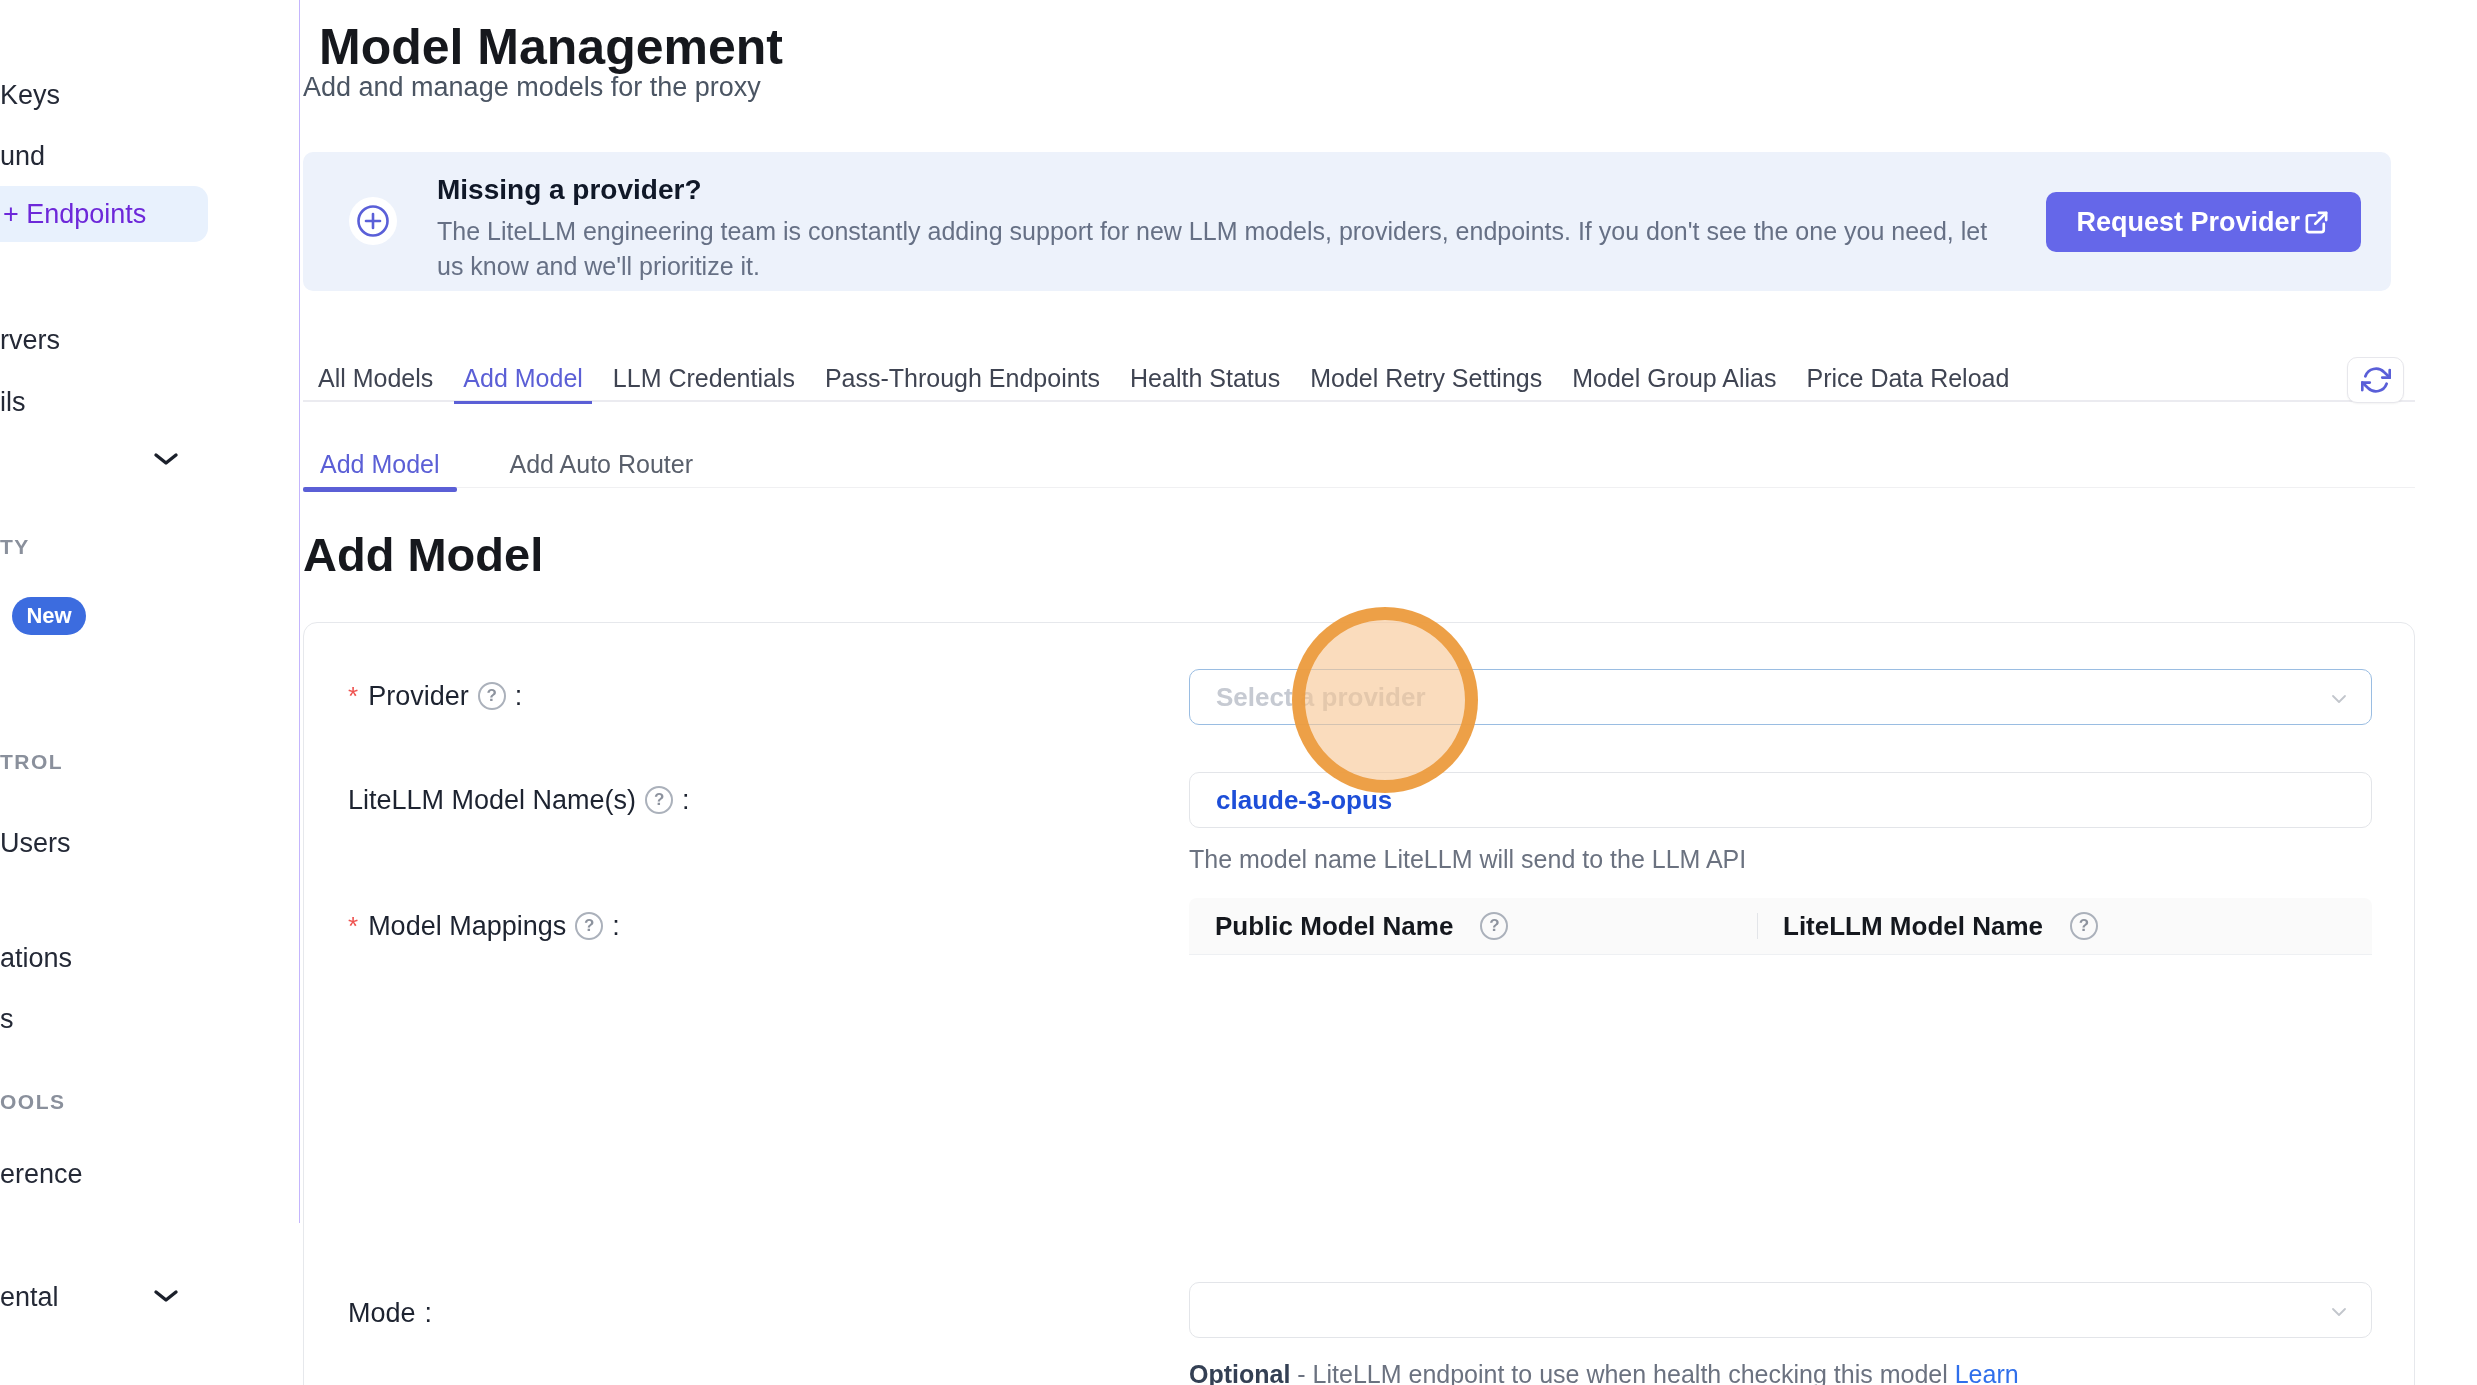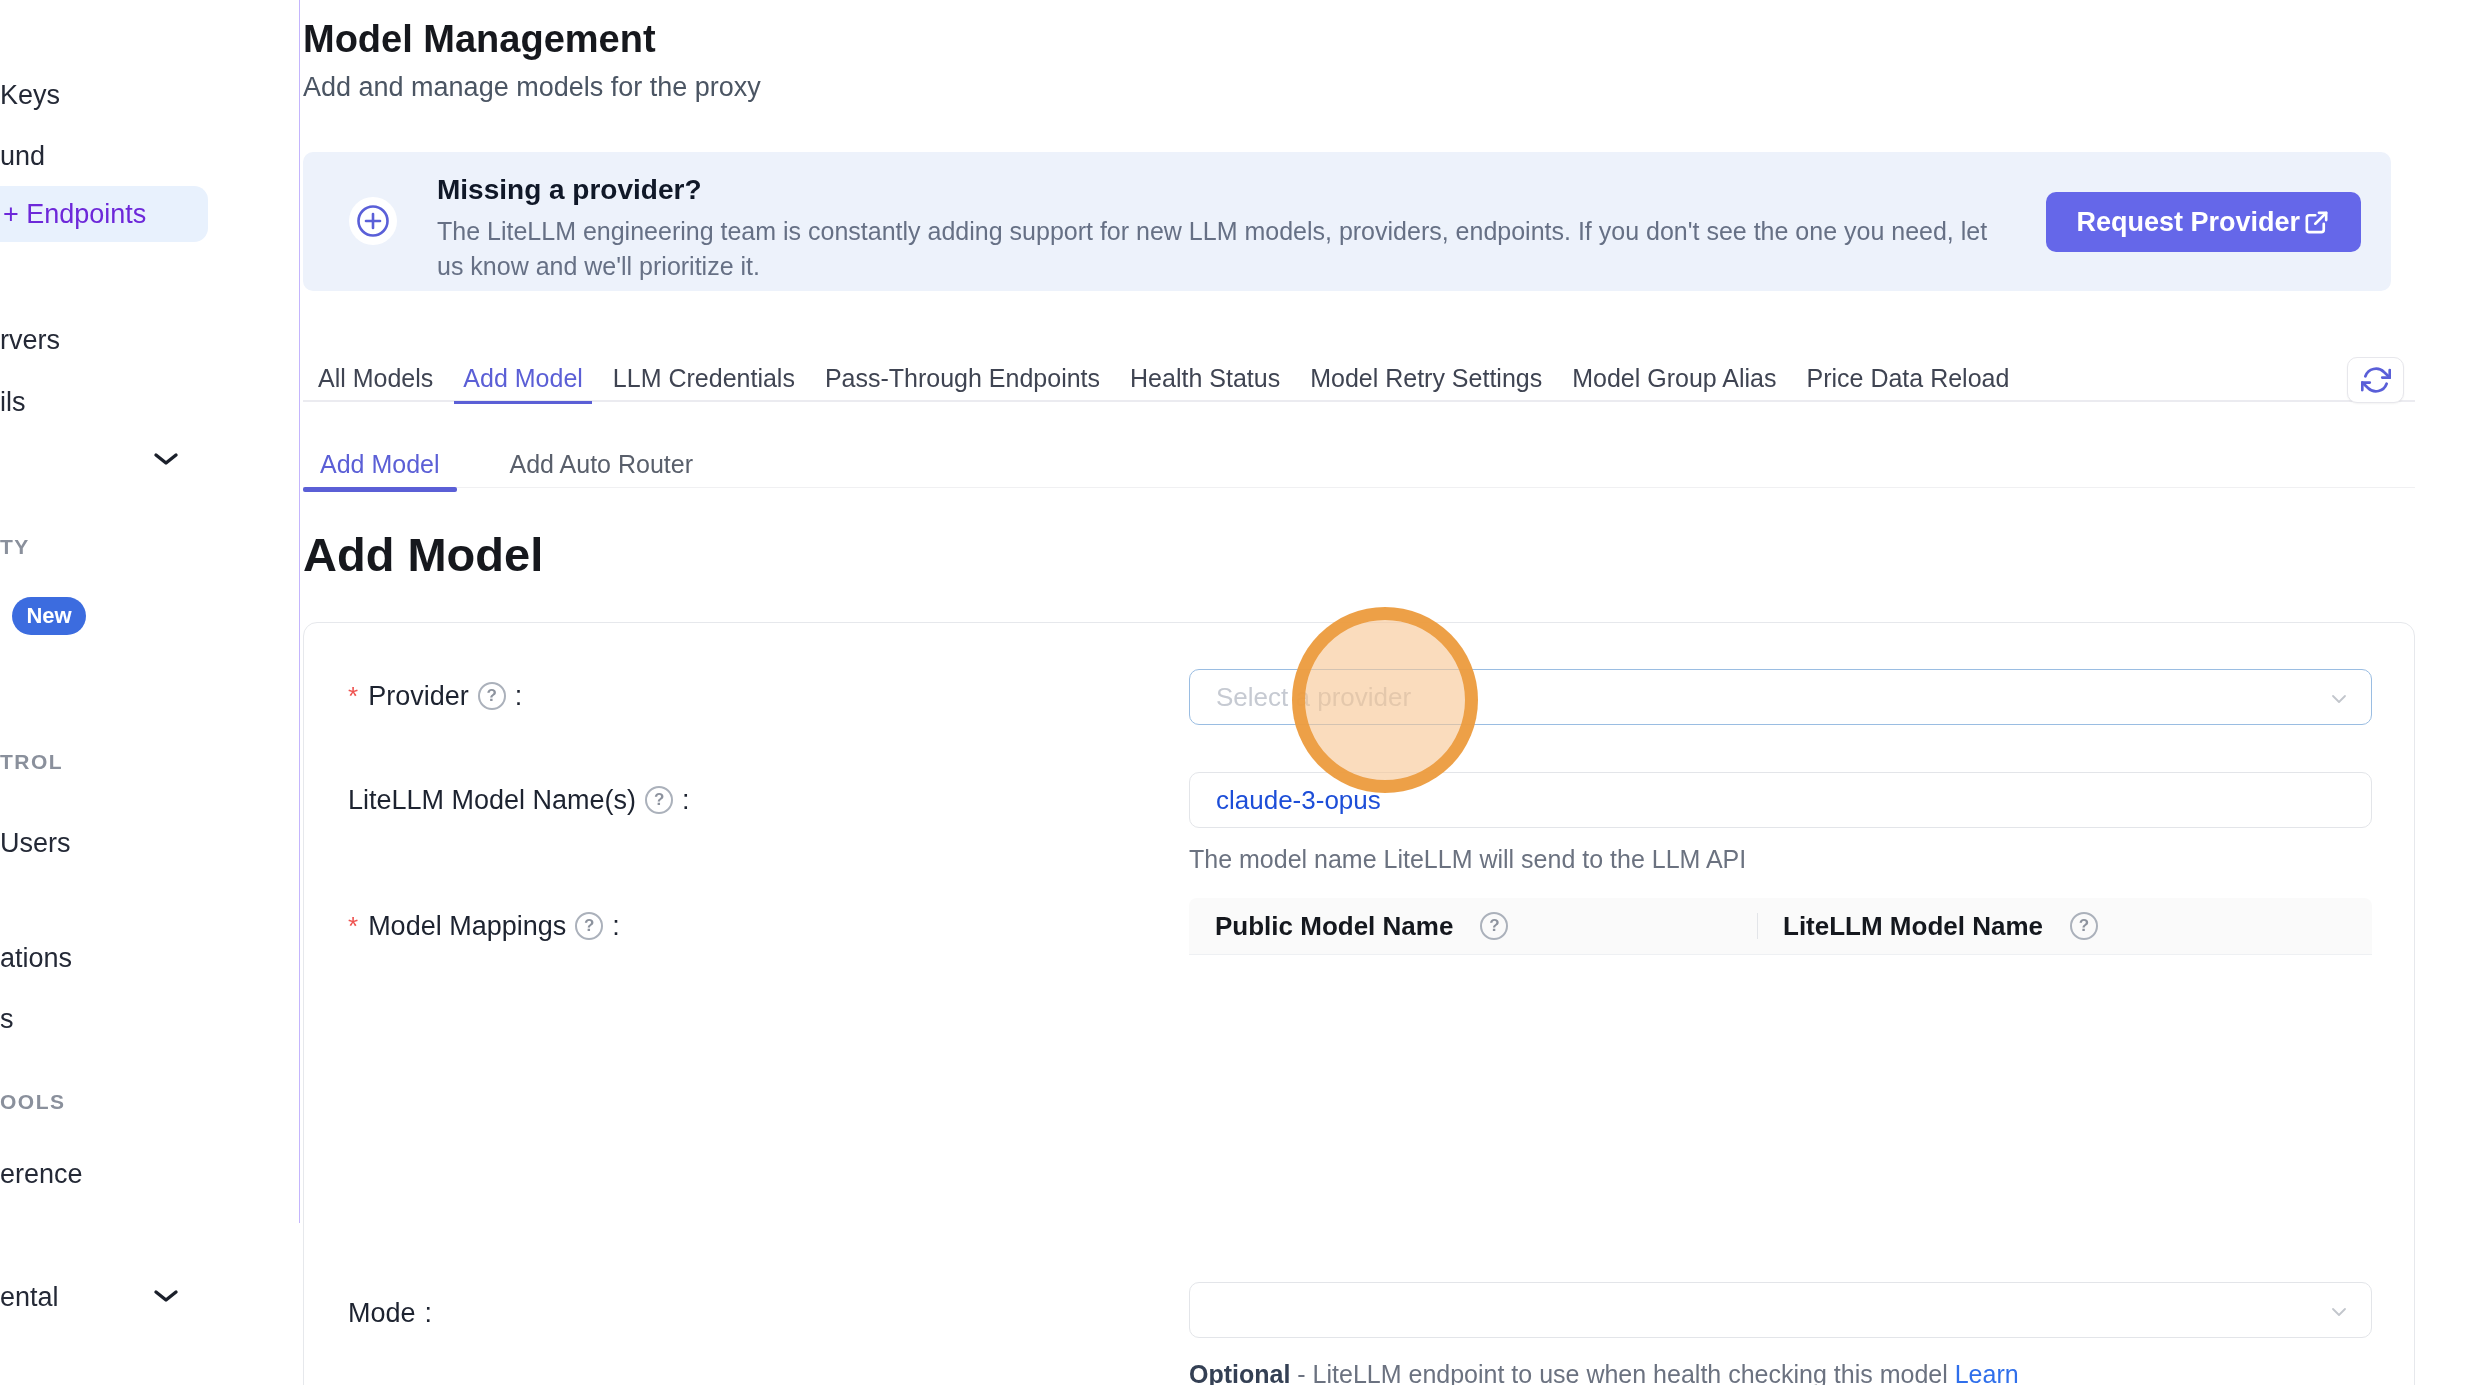--- a/index.html
+++ b/index.html
@@ -15,21 +15,21 @@
     letter-spacing:1.5px; white-space:nowrap; }
   .spill { position:absolute; left:-38px; top:186px; width:246px; height:56px;
     background:#e8f1fd; border-radius:14px; display:flex; align-items:center; cursor:pointer; }
   .spill span { margin-left:41px; color:#6d28d9; font-size:27px; white-space:nowrap; }
   .sbadge { position:absolute; left:12px; top:597px; width:74px; height:38px;
     background:#3c6cdf; border-radius:19px; color:#fff; font-size:22px; font-weight:bold;
     display:flex; align-items:center; justify-content:center; }
   .schev { position:absolute; left:152px; }
 
   
-  .page-title { position:absolute; left:303px; top:18px; font-size:38px; font-weight:bold; color:#16181d; }
+  .page-title { position:absolute; left:319px; top:18px; font-size:50px; font-weight:bold; color:#16181d; }
   .page-sub   { position:absolute; left:303px; top:72px; font-size:27px; color:#4b5563; }
 
   
   .banner { position:absolute; left:303px; top:152px; width:2088px; height:139px;
     background:#edf2fb; border-radius:10px; }
   .plus-circle { position:absolute; left:46px; top:45px; width:48px; height:48px;
     border-radius:50%; background:#fff; display:flex; align-items:center; justify-content:center; }
   .banner-title { position:absolute; left:134px; top:22px; font-size:28px; font-weight:bold; color:#101828; }
   .banner-body  { position:absolute; left:134px; top:62px; width:1580px; font-size:25px;
     line-height:35px; color:#667085; }
@@ -63,21 +63,21 @@
   
   .card { position:absolute; left:303px; top:622px; width:2112px; height:793px;
     background:#fff; border:1px solid #e6e8ec; border-radius:14px; }
   .flabel { position:absolute; left:348px; height:36px; font-size:27px; color:#1d2330;
     display:flex; align-items:center; gap:9px; }
   .req { color:#ef5350; font-size:26px; margin-right:1px; }
   .qicon { width:28px; height:28px; border:2px solid #abb1bb; border-radius:50%;
     color:#8d939e; font-size:17px; font-weight:bold; display:inline-flex;
     align-items:center; justify-content:center; cursor:pointer; flex:0 0 auto; }
   .ctl { position:absolute; left:1189px; width:1183px; height:56px; border-radius:10px;
-    background:#fff; font-size:26px; display:flex; align-items:center; padding:0 26px; cursor:pointer; }
+    background:#fff; font-size:26px; display:flex; align-items:center; padding:0 26px; cursor:pointer;font-weight:bold; }
   .ctl .chev { position:absolute; right:20px; top:17px; }
   .sel-provider { top:669px; border:1.5px solid #9abde2; }
   .inp-model { top:772px; border:1px solid #e3e5e9; color:#1d4ed8; }
   .sel-mode { top:1282px; border:1px solid #e3e5e9; }
   .placeholder { color:#c6cad2; }
   .helper { position:absolute; left:1189px; font-size:25px; color:#6b7280; }
   .helper b { color:#344054; }
   .helper a { color:#2f6feb; text-decoration:none; cursor:pointer; }
 
   

